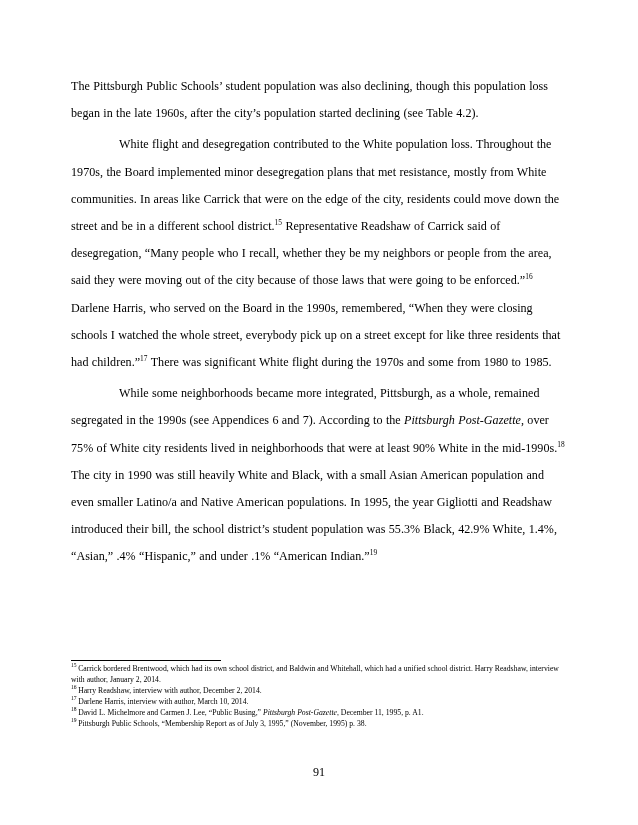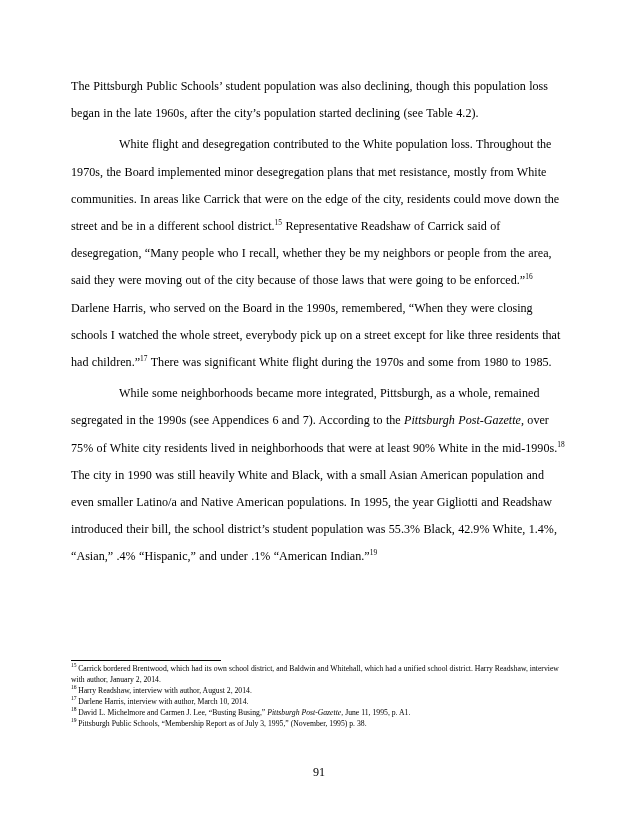--- a/index.html
+++ b/index.html
@@ -88,22 +88,22 @@
   <div class="body-area">
       <p class="para no-indent"><span>The Pittsburgh Public Schools’ student population was also declining, though this population loss began in the late 1960s, after the city’s population started declining (see Table 4.2).</span></p>
       <p class="para"><span>White flight and desegregation contributed to the White population loss.  Throughout the 1970s, the Board implemented minor desegregation plans that met resistance, mostly from White communities.  In areas like Carrick that were on the edge of the city, residents could move down the street and be in a different school district.</span><sup>15</sup><span>  Representative Readshaw of Carrick said of desegregation, “Many people who I recall, whether they be my neighbors or people from the area, said they were moving out of the city because of those laws that were going to be enforced.”</span><sup>16</sup><span>  Darlene Harris, who served on the Board in the 1990s, remembered, “When they were closing schools I watched the whole street, everybody pick up on a street except for like three residents that had children.”</span><sup>17</sup><span>  There was significant White flight during the 1970s and some from 1980 to 1985.</span></p>
       <p class="para"><span>While some neighborhoods became more integrated, Pittsburgh, as a whole, remained segregated in the 1990s (see Appendices 6 and 7).  According to the </span><em>Pittsburgh Post-Gazette</em><span>, over 75% of White city residents lived in neighborhoods that were at least 90% White in the mid-1990s.</span><sup>18</sup><span>  The city in 1990 was still heavily White and Black, with a small Asian American population and even smaller Latino/a and Native American populations.  In 1995, the year Gigliotti and Readshaw introduced their bill, the school district’s student population was 55.3% Black, 42.9% White, 1.4%, “Asian,” .4% “Hispanic,” and under .1% “American Indian.”</span><sup>19</sup></p>
     </div>
 
   <div class="footnote-area">
     <div class="footnote-rule"></div>
     <div>
         <p class="footnote"><sup>15</sup><span>Carrick bordered Brentwood, which had its own school district, and Baldwin and Whitehall, which had a unified school district.  Harry Readshaw, interview with author, January 2, 2014.</span></p>
-        <p class="footnote"><sup>16</sup><span>Harry Readshaw, interview with author, August 2, 2014.</span></p>
+        <p class="footnote"><sup>16</sup><span>Harry Readshaw, interview with author, December 2, 2014.</span></p>
         <p class="footnote"><sup>17</sup><span>Darlene Harris, interview with author, March 10, 2014.</span></p>
-        <p class="footnote"><sup>18</sup><span>David L. Michelmore and Carmen J. Lee, “Busting Busing,” </span><em>Pittsburgh Post-Gazette</em><span>, June 11, 1995, p. A1.</span></p>
+        <p class="footnote"><sup>18</sup><span>David L. Michelmore and Carmen J. Lee, “Public Busing,” </span><em>Pittsburgh Post-Gazette</em><span>, December 11, 1995, p. A1.</span></p>
         <p class="footnote"><sup>19</sup><span>Pittsburgh Public Schools, “Membership Report as of July 3, 1995,” (November, 1995) p. 38.</span></p>
       </div>
   </div>
 
   <div class="page-number">91</div>
 
 </div>
 
 </body></html>

